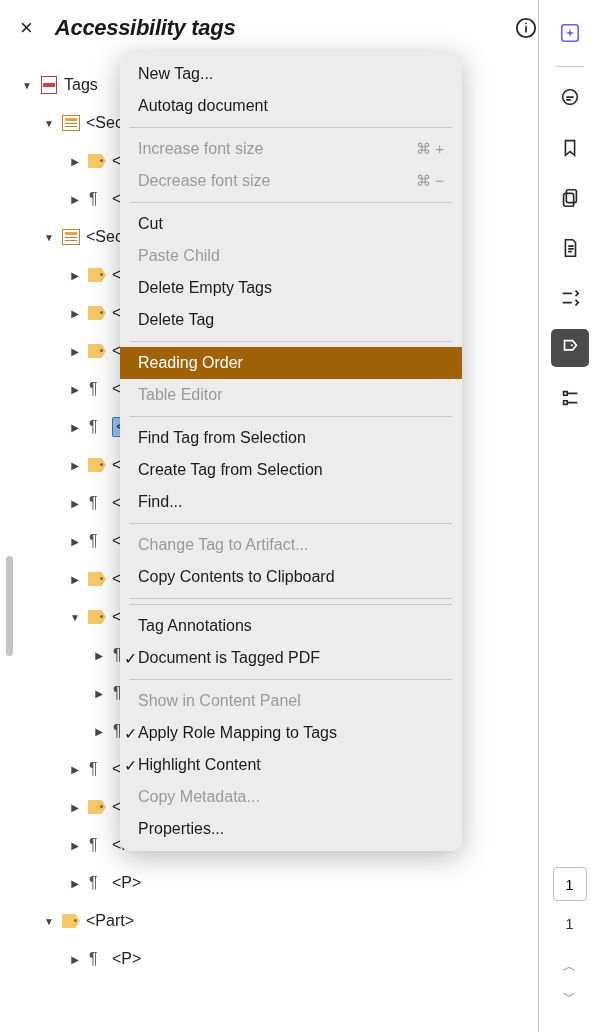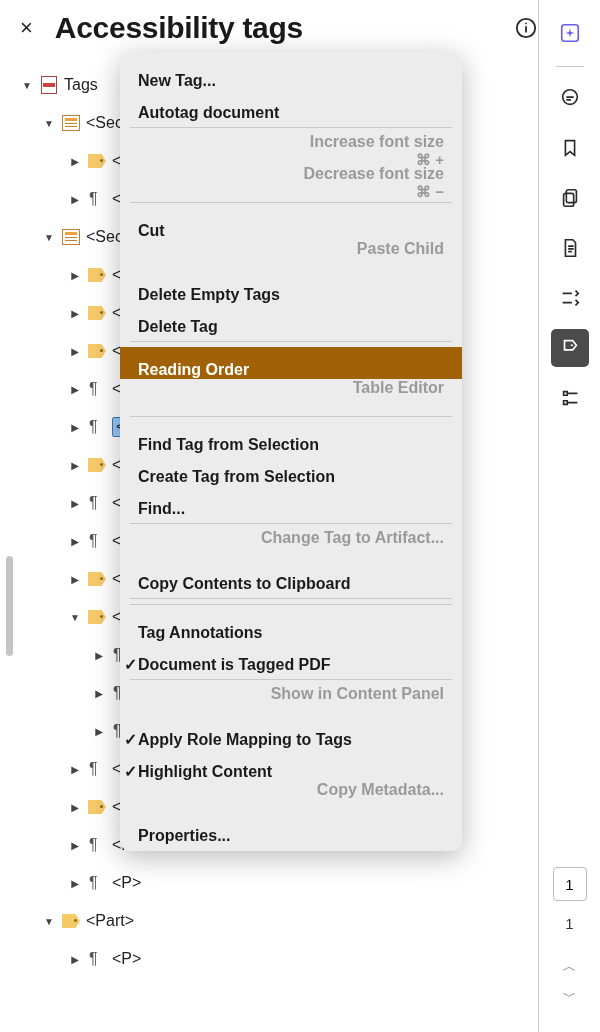--- a/index.html
+++ b/index.html
@@ -1,21 +1,21 @@
 <!DOCTYPE html>
 <html><head>
 <meta charset="utf-8">
 <style>
   * { box-sizing: border-box; margin: 0; padding: 0; font-family: -apple-system, "Segoe UI", Helvetica, Arial, sans-serif; }
   body { width: 600px; height: 1032px; background: #fff; position: relative; overflow: hidden; }
 
   
   .panel-header { display: flex; align-items: center; height: 56px; padding: 0 12px; }
   .close-x { font-size: 22px; font-weight: 400; cursor: pointer; color:#222; padding:0 8px;}
-  .title { font-size: 30px; font-weight: 700; color:#1a1a1a; margin-left: 14px; flex:1; letter-spacing:-0.3px;}
+  .title { font-size: 22px; font-weight: 700; color:#1a1a1a; margin-left: 14px; flex:1; letter-spacing:-0.3px;font-style:italic;}
   .hdr-icn { width:32px; height:32px; display:flex; align-items:center; justify-content:center; cursor:pointer; border-radius:4px;}
   .more-box { background:#6b6b6b; width:40px; height:38px; border-radius:6px; display:flex; align-items:center; justify-content:center; margin-left:6px;}
   .more-dots { color:#fff; font-size:20px; letter-spacing:2px; font-weight:bold;}
 
   
   .tree { position:relative; padding: 10px 0 0 0; font-size:15px; color:#222;}
   .row { display:flex; align-items:center; height:38px; gap:6px; white-space:nowrap; overflow:hidden;}
   .row.l0 { padding-left:20px;}
   .row.l1 { padding-left:42px;}
   .row.l2 { padding-left:68px;}
@@ -33,22 +33,22 @@
   .icn-sect { width:18px; height:16px; background:#fff; border:1px solid #c08030; position:relative;}
   .icn-sect::before{content:""; position:absolute; left:2px; right:2px; top:2px; height:3px; background:#f0a040;}
   .icn-sect::after{content:""; position:absolute; left:2px; right:2px; top:7px; bottom:2px; background:repeating-linear-gradient(#c08030 0 1px, transparent 1px 3px);}
   .icn-tag { width:18px; height:14px; background:#f5c868; clip-path: polygon(0 0, 75% 0, 100% 50%, 75% 100%, 0 100%); position:relative;}
   .icn-tag::after{content:""; position:absolute; right:3px; top:5px; width:3px; height:3px; border-radius:50%; background:#8a6a20;}
   .icn-para { width:16px; height:16px; color:#555; font-size:16px; line-height:16px;}
   .icn-para::before{content:"¶";}
 
   
   .menu { position:absolute; top:52px; left:120px; width:342px; background:#ececec; border-radius:10px; box-shadow:0 6px 28px rgba(0,0,0,0.28); padding:6px 0; z-index:50;}
-  .mi { height:32px; display:flex; align-items:flex-end; padding:0 18px; font-size:16px; color:#1a1a1a; cursor:default;font-weight:bold;}
-  .mi.dis { color:#9a9a9a;flex-direction:column;}
+  .mi { height:32px; display:flex; align-items:center; padding:0 18px; font-size:16px; color:#1a1a1a; cursor:default;}
+  .mi.dis { color:#9a9a9a;}
   .mi.hl { background:#a16207; color:#fff;}
   .mi .chk { width:16px; display:inline-block; margin-left:-14px; margin-right:-2px;}
   .mi .sc { margin-left:auto; color:#9a9a9a; font-size:15px;}
   .msep { height:1px; background:#c8c8c8; margin:5px 10px;}
 
   
   .rail { position:absolute; right:0; top:0; bottom:0; width:62px; border-left:1px solid #c8c8c8; background:#fff; display:flex; flex-direction:column; align-items:center; padding-top:14px; gap:0;}
   .rail .rbtn { width:38px; height:38px; display:flex; align-items:center; justify-content:center; cursor:pointer; border-radius:5px; margin-bottom:12px;}
   .rail .rbtn.active { background:#4b4b4b; color:#fff;}
   .rail .rsep { width:28px; height:1px; background:#c8c8c8; margin:2px 0 12px;}

